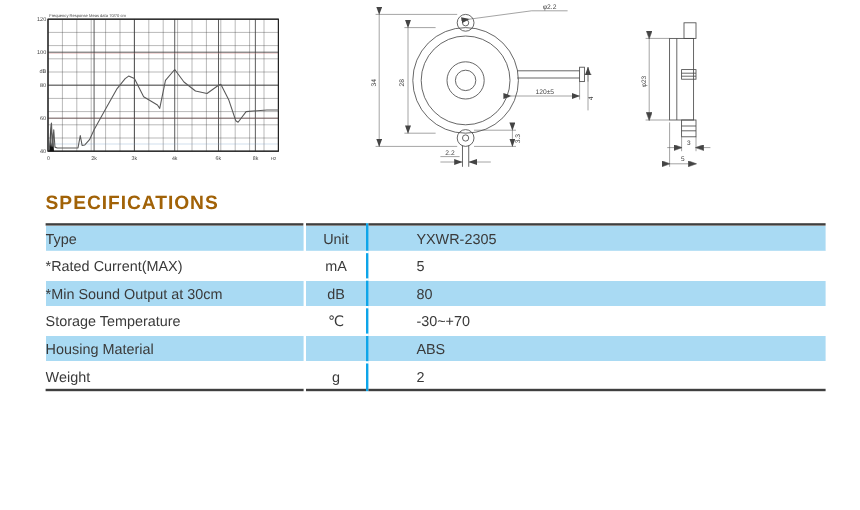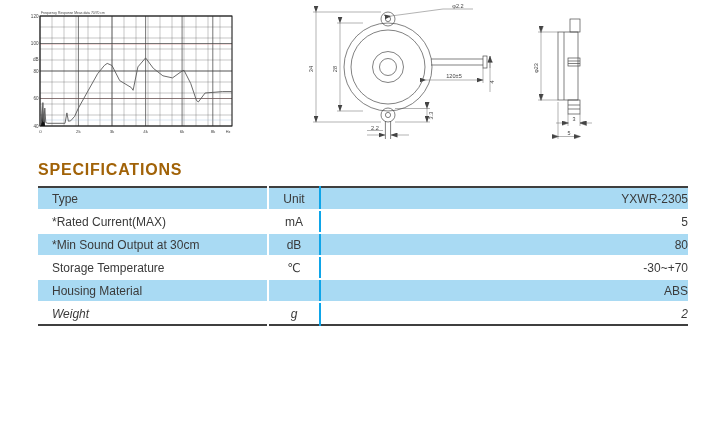--- a/index.html
+++ b/index.html
@@ -22,25 +22,25 @@
   #spec-table{
     position:absolute;left:38px;top:186px;width:650px;
     border-collapse:collapse;table-layout:fixed;
     border-top:2px solid #3f3f3f;border-bottom:2px solid #3f3f3f;
   }
   #spec-table td{
     height:21px;font-size:12px;color:#3a3a3a;padding:0;
     border-bottom:2px solid #ffffff;vertical-align:middle;
     white-space:nowrap;overflow:hidden;
   }
-  #spec-table tr:last-child td{border-bottom:none;font-style:italic;}
+  #spec-table tr:last-child td{border-bottom:none;}
   #spec-table tr:nth-child(odd) td{background:#a9daf3;}
-  #spec-table td.c-param{width:215px;text-align:left;padding-left:14px;border-right:2px solid #ffffff;}
+  #spec-table td.c-param{width:215px;text-align:left;border-right:2px solid #ffffff;}
   #spec-table td.c-unit{width:50px;text-align:center;border-right:2px solid #0ea5e9;}
-  #spec-table td.c-value{text-align:right;}
+  #spec-table td.c-value{text-align:left;padding-left:40px;}
 </style>
 </head>
 <body>
 
 <div class="abs" id="chart-wrap">
   <svg width="212" height="132" viewBox="0 0 212 132">
     <text x="15" y="8" font-size="3.4" fill="#777" class="dimtxt">Frequency Response Meas data 70/70 cm</text>
 
     <g id="fr-grid" stroke="#3c3c3c">
         <line x1="14" y1="10" x2="14" y2="120" stroke-width="0.3"></line>

